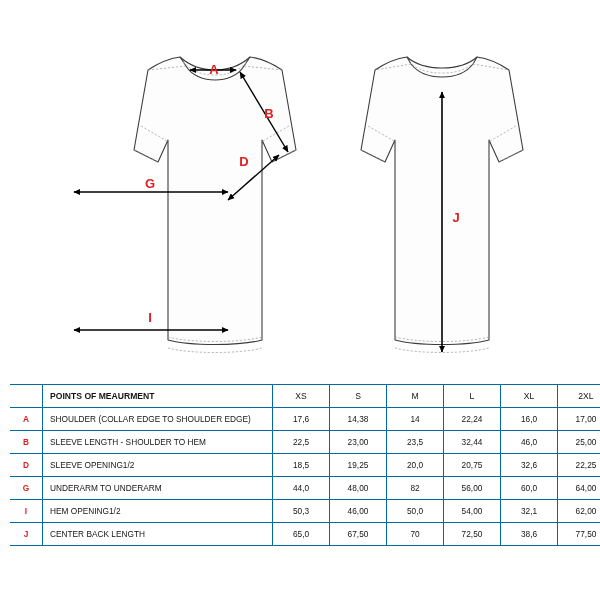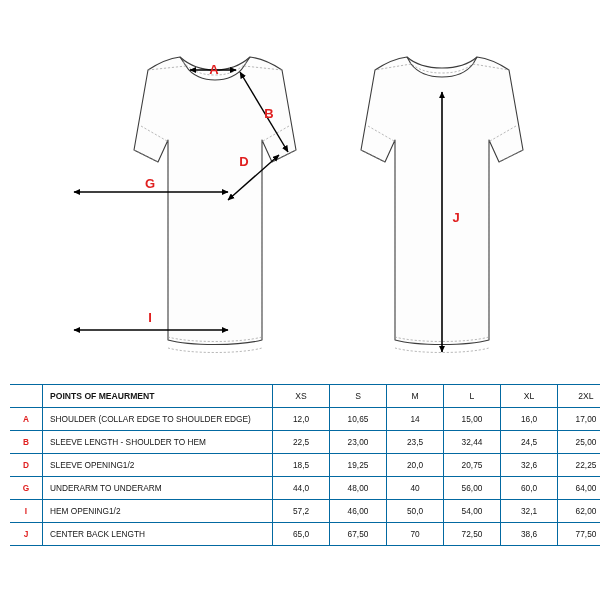--- a/index.html
+++ b/index.html
@@ -196,65 +196,65 @@
         <th class="col-size">L</th>
         <th class="col-size">XL</th>
         <th class="col-size">2XL</th>
 
       </tr>
     </thead>
     <tbody>
       <tr>
         <td class="col-letter">A</td>
         <td class="col-desc">SHOULDER (COLLAR EDGE TO SHOULDER EDGE)</td>
-        <td class="col-size">12,0</td>
-        <td class="col-size">10,65</td>
+        <td class="col-size">17,6</td>
+        <td class="col-size">14,38</td>
         <td class="col-size">14</td>
-        <td class="col-size">15,00</td>
+        <td class="col-size">22,24</td>
         <td class="col-size">16,0</td>
         <td class="col-size">17,00</td>
 
       </tr>
       <tr>
         <td class="col-letter">B</td>
         <td class="col-desc">SLEEVE LENGTH - SHOULDER TO HEM</td>
         <td class="col-size">22,5</td>
         <td class="col-size">23,00</td>
         <td class="col-size">23,5</td>
         <td class="col-size">32,44</td>
-        <td class="col-size">24,5</td>
+        <td class="col-size">46,0</td>
         <td class="col-size">25,00</td>
 
       </tr>
       <tr>
         <td class="col-letter">D</td>
         <td class="col-desc">SLEEVE OPENING1/2</td>
         <td class="col-size">18,5</td>
         <td class="col-size">19,25</td>
         <td class="col-size">20,0</td>
         <td class="col-size">20,75</td>
         <td class="col-size">32,6</td>
         <td class="col-size">22,25</td>
 
       </tr>
       <tr>
         <td class="col-letter">G</td>
         <td class="col-desc">UNDERARM TO UNDERARM</td>
         <td class="col-size">44,0</td>
         <td class="col-size">48,00</td>
-        <td class="col-size">40</td>
+        <td class="col-size">82</td>
         <td class="col-size">56,00</td>
         <td class="col-size">60,0</td>
         <td class="col-size">64,00</td>
 
       </tr>
       <tr>
         <td class="col-letter">I</td>
         <td class="col-desc">HEM OPENING1/2</td>
-        <td class="col-size">57,2</td>
+        <td class="col-size">50,3</td>
         <td class="col-size">46,00</td>
         <td class="col-size">50,0</td>
         <td class="col-size">54,00</td>
         <td class="col-size">32,1</td>
         <td class="col-size">62,00</td>
 
       </tr>
       <tr>
         <td class="col-letter">J</td>
         <td class="col-desc">CENTER BACK LENGTH</td>

